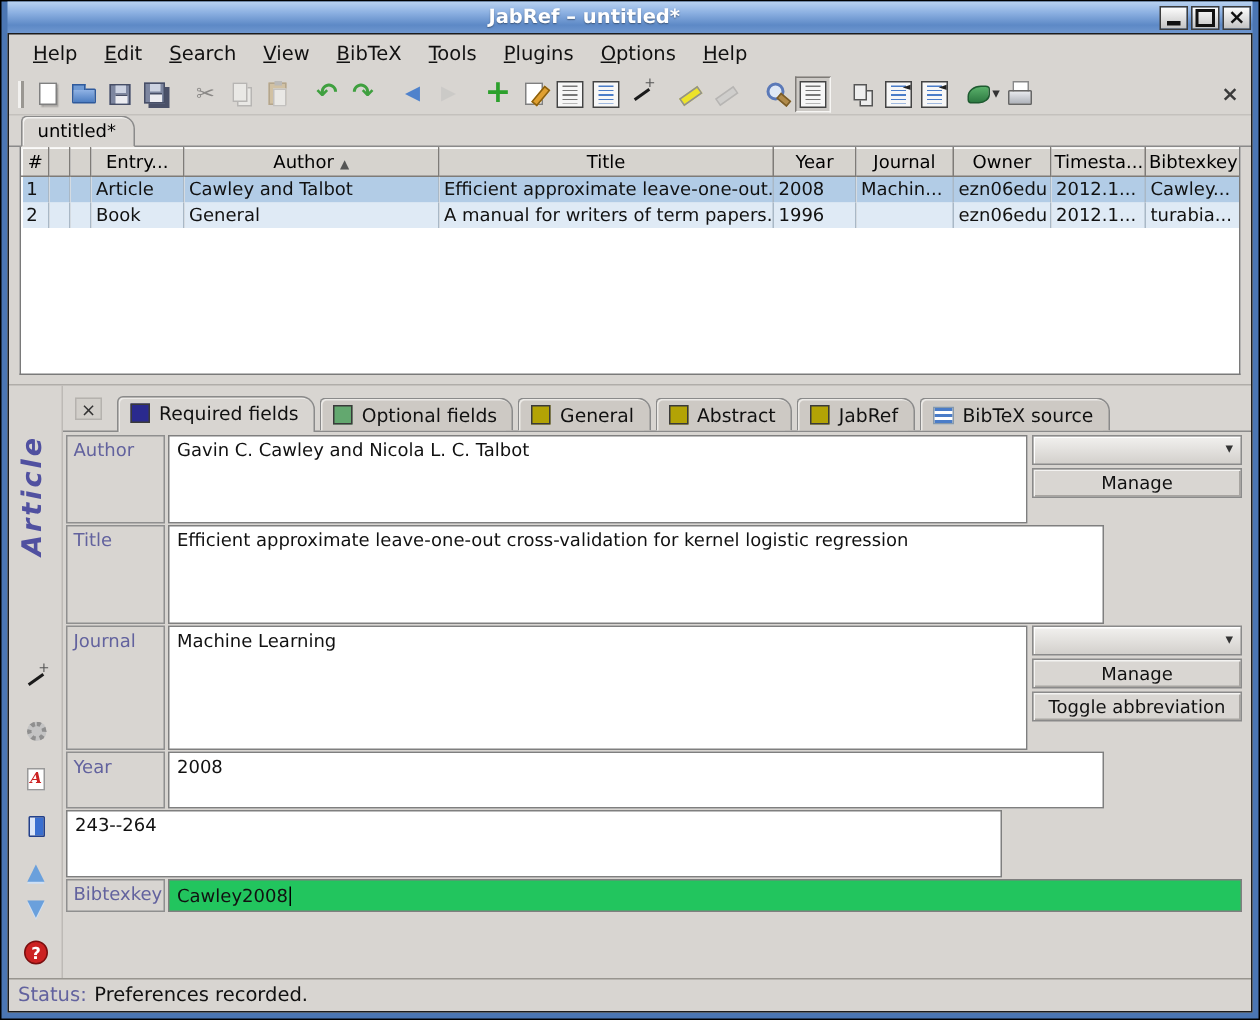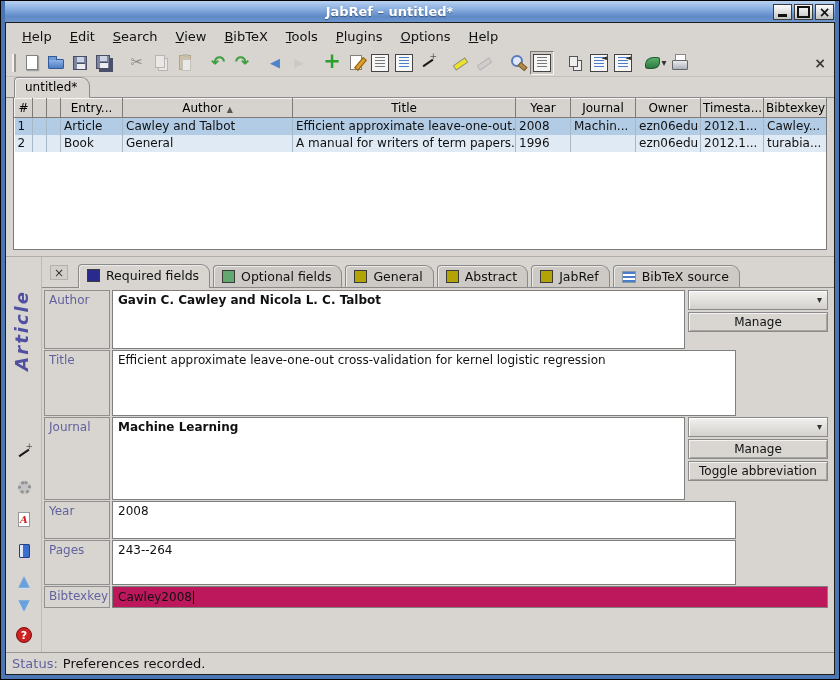--- a/index.html
+++ b/index.html
@@ -119,31 +119,31 @@
   .sq { width:13px; height:13px; border:1px solid #3a3a3a; margin-right:6px; }
   .sq-req { background:#2a2a8e; } .sq-opt { background:#63a86f; } .sq-gen { background:#b3a305; }
   .src-ic { width:14px; height:12px; border:1px solid #8899aa; margin-right:6px;
     background:#fff repeating-linear-gradient(#4a7cc8 0 2px,#fff 2px 4px); }
 
   .eform { flex:1; padding:2px 0 0 2px; overflow:hidden; }
   .frow { display:flex; margin-bottom:1px; }
   .flabel { width:66px; margin-right:2px; border:1px solid #8f8f8f; background:#d8d5d1;
     padding:2px 4px; font-size:12px; color:#62629e; overflow:hidden; }
   .fval { background:#fff; border:1px solid #7f7f7f; padding:2px 5px; font-size:12px; color:#111; overflow:hidden; }
-  .fval.short { width:573px; margin-right:3px;font-weight:bold; }
+  .fval.short { width:573px; margin-right:3px; }
   .fval.full { width:624px; }
   .rcol { width:140px; display:flex; flex-direction:column; }
   .combo { height:20px; background:linear-gradient(#f2f1ef,#d3d0cc); border:1px solid #8a8a8a;
     box-shadow:inset 1px 1px 0 #fff; display:flex; align-items:center; justify-content:flex-end; padding:0 5px; }
   .btn { height:20px; margin-top:2px; background:#d9d6d2; border:1px solid #8a8a8a;
     box-shadow:inset 1px 1px 0 #f4f3f1, inset -1px -1px 0 #a8a5a1; font-size:12px; color:#111;
     display:flex; align-items:center; justify-content:center; }
   .h-author { height:59px; } .h-title { height:66px; } .h-journal { height:83px; }
   .h-year { height:38px; } .h-volume { height:38px; } .h-pages { height:45px; } .h-key { height:22px; }
-  .fval.key { width:716px; background:#be185d; padding-top:3px; }
+  .fval.key { width:716px; background:#22c55e; padding-top:3px; }
   .caret { display:inline-block; border-right:1px solid #000; padding-right:1px; line-height:13px; }
 
   
   .statusbar { height:22px; border-top:1px solid #98958f; display:flex; align-items:center; padding:0 6px; font-size:13px; gap:5px; }
   .status-label { color:#62629e; }
   .status-msg { color:#111; }
 </style>
 </head>
 <body>
 
@@ -419,21 +419,20 @@
                 </div>
               <div class="btn">Manage</div>
               <div class="btn">Toggle abbreviation</div>
             </div>
           </div>
           <div class="frow">
             <div class="flabel h-year">Year</div>
             <div class="fval full h-year"><span>2008</span></div>
           </div>
           <div class="frow">
-            <div class="flabel h-pages">Pages</div>
             <div class="fval full h-pages"><span>243--264</span></div>
           </div>
           <div class="frow">
             <div class="flabel h-key">Bibtexkey</div>
             <div class="fval key h-key"><span class="caret">Cawley2008</span></div>
           </div>
         </div>
       </div>
     </div>
 

